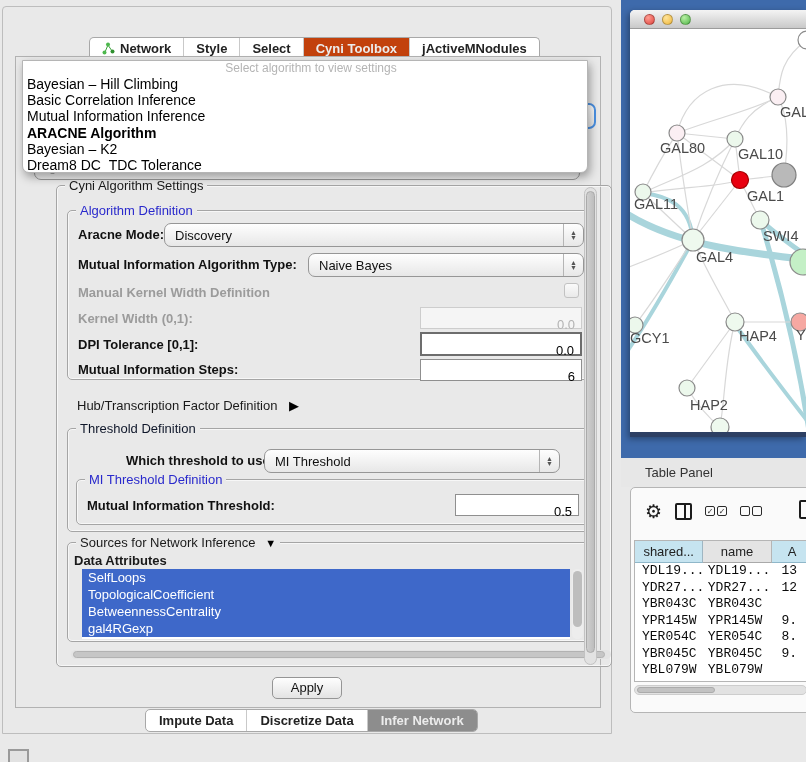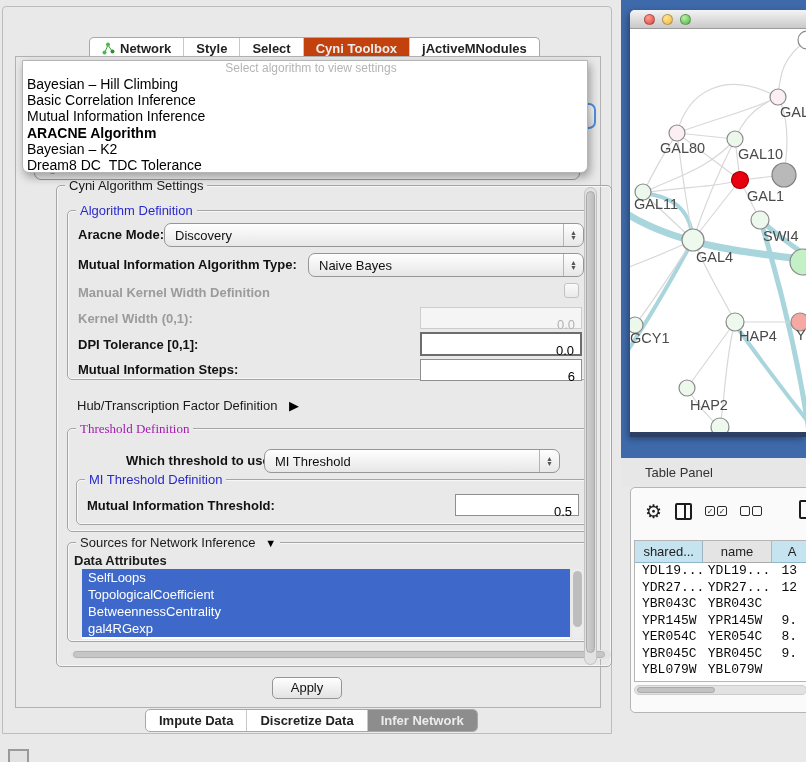--- a/index.html
+++ b/index.html
@@ -32,21 +32,21 @@
   
   #algo-dropdown { position:absolute; left:6px; top:3px; width:566px; height:113px; background:#fff; border:1px solid #b5b5b5; border-radius:0 0 7px 7px; box-shadow:2px 4px 10px rgba(0,0,0,.35); z-index:5; overflow:hidden; }
   #algo-placeholder { text-align:center; color:#b4b4b4; font-size:12px; height:15px; line-height:15px;margin-left:12px; }
   .dd-item { font-size:14px; line-height:16.2px; padding-left:4px; color:#000; white-space:nowrap; }
   .dd-item.bold { font-weight:bold; }
 
   
   .groupbox { position:absolute; border:1px solid #a5a5a5; border-radius:5px; box-shadow:inset 0 0 0 1px rgba(255,255,255,.65); }
   .group-title { position:absolute; top:-8px; left:8px; background:#e9e9e9; padding:0 4px; font-size:13px; white-space:nowrap; }
   .t-blue { color:#2929cc; }
-  .t-green { color:#a21caf;font-family:Liberation Serif, serif; }
+  .t-green { color:#0f172a; }
 
   #settings-group { left:8px; top:128px; width:556px; height:482px;margin-left:32px; }
   #settings-vscroll { position:absolute; left:568px; top:130px; width:13px; height:478px; background:#e2e2e2; border:1px solid #c2c2c2; border-radius:7px; }
   #settings-vscroll .thumb { position:absolute; left:1px; right:1px; top:3px; height:462px; background:linear-gradient(90deg,#cfcfcf,#bdbdbd); border:1px solid #aaa; border-radius:6px; }
 
   #algdef-group { left:10px; top:24px; width:530px; height:170px; }
   .frow-label { position:absolute; font-weight:bold; font-size:13px; color:#111; white-space:nowrap; }
   .frow-label.dim, .dim { color:#9b9b9b; }
   .combo { position:absolute; height:24px; border:1px solid #969696; border-radius:7px; background:linear-gradient(#fefefe,#e7e7e7); display:flex; align-items:center; }
   .combo .val { flex:1; padding-left:10px; font-size:13px; color:#111; white-space:nowrap; overflow:hidden; }

